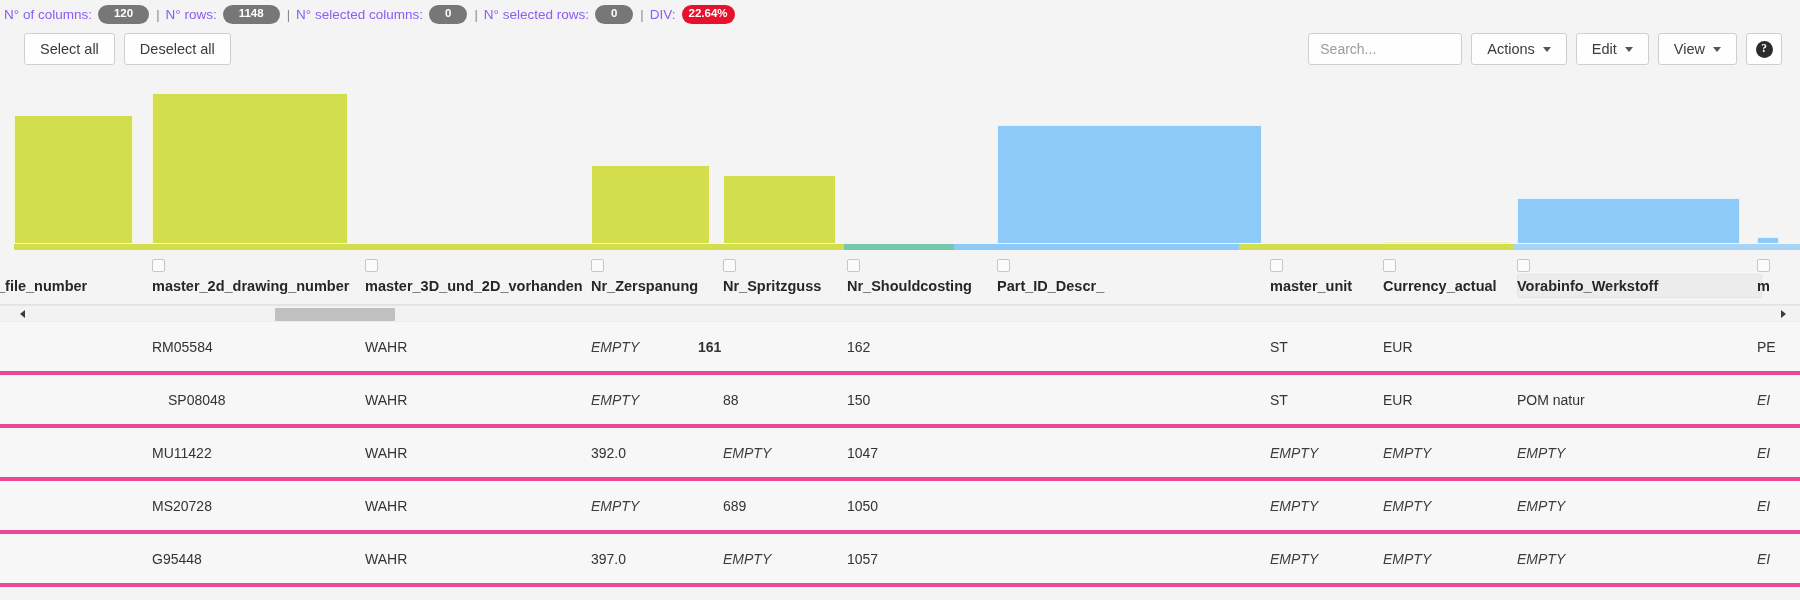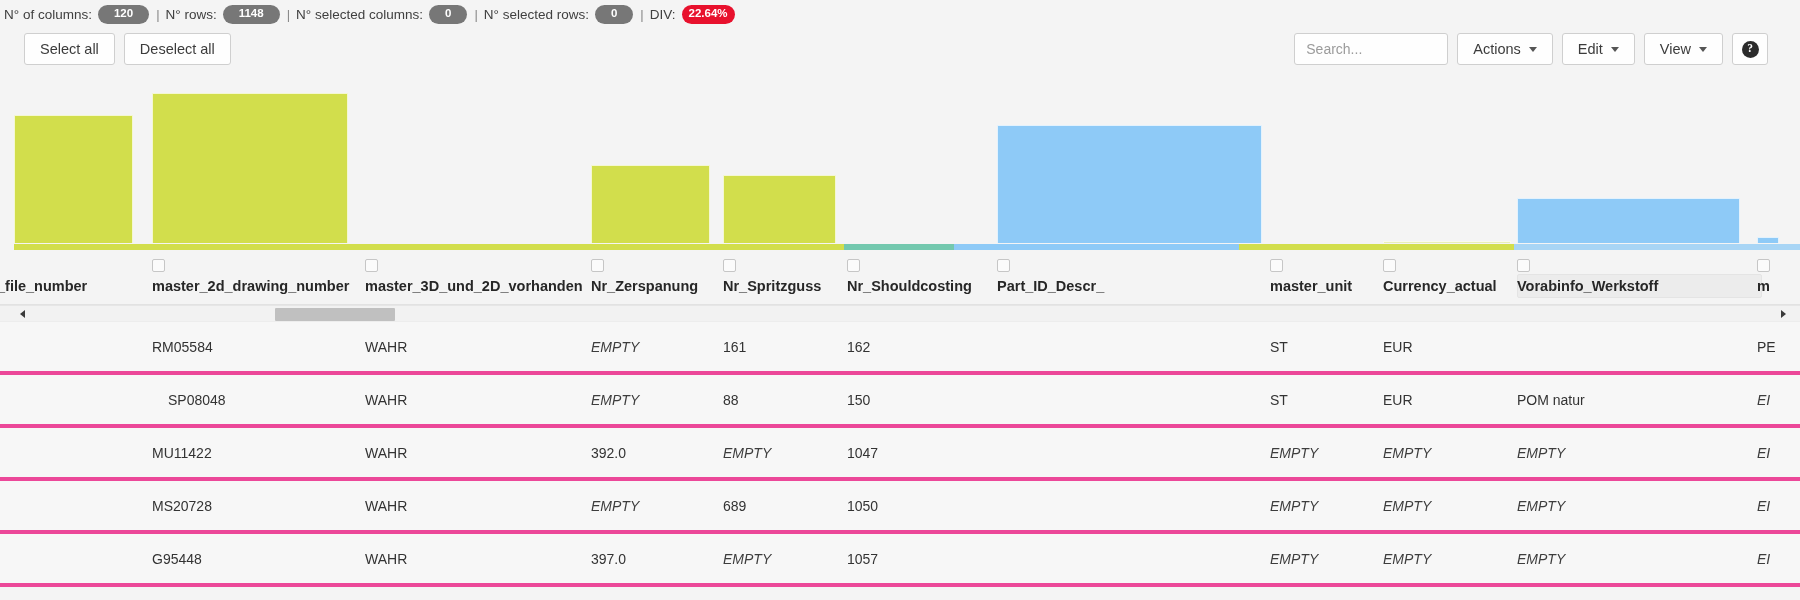--- a/index.html
+++ b/index.html
@@ -17,41 +17,41 @@
   
   .statusbar {
     height: 28px;
     display: flex; align-items: center;
     padding: 0 0 0 4px;
     font-size: 13.5px;
     color: #3a3a3a;
     gap: 0px;
   }
   .status-seg { display: inline-flex; align-items: center; white-space: nowrap; }
-  .status-label { color: #404040; }
+  .status-label { color: #8b5cf6; }
   .pill {
     display: inline-flex; align-items: center; justify-content: center;
     min-width: 26px; height: 19px;
     padding: 0 16px;
     margin: 0 3px 0 6px;
     border-radius: 10px;
     background: #777777;
     color: #ffffff;
     font-size: 11.5px;
     font-weight: bold;
     line-height: 1;
   }
   .pill.danger { background: #e8112d; padding: 0 7px; }
   .sep { color: #888; margin: 0 6px 0 4px; font-size: 13px; }
 
   
   .toolbar {
     height: 42px;
     display: flex; align-items: center;
-    padding: 0 32px 0 24px;
+    padding: 0 18px 0 24px;
     position: relative;
   }
   .toolbar-left { display: flex; gap: 9px; }
   .toolbar-right { margin-left: auto; display: flex; align-items: center; gap: 9px; }
 
   .btn {
     background: #fefefe;
     border: 1px solid #cfcfcf;
     border-radius: 3px;
     color: #3b3b3b;
@@ -341,21 +341,21 @@
     <div class="hscroll" id="hscroll">
       <div class="arrow-l"></div>
       <div class="arrow-r"></div>
       <div class="thumb" id="scrollThumb" style="left: 275px; width: 120px;"></div>
     </div>
     <div class="rows" id="tableBody">
         <div class="row">
           <div class="cell" style="left: 152px;">RM05584</div>
           <div class="cell" style="left: 365px;">WAHR</div>
           <div class="cell empty" style="left: 591px;">EMPTY</div>
-          <div class="cell" style="left: 723px;">161</div>
+          <div class="cell" style="left: 698px; font-weight: bold;">161</div>
           <div class="cell" style="left: 847px;">162</div>
           <div class="cell" style="left: 1270px;">ST</div>
           <div class="cell" style="left: 1383px;">EUR</div>
           <div class="cell" style="left: 1757px;">PE</div>
         </div>
         <div class="row">
           <div class="cell" style="left: 168px;">SP08048</div>
           <div class="cell" style="left: 365px;">WAHR</div>
           <div class="cell empty" style="left: 591px;">EMPTY</div>
           <div class="cell" style="left: 723px;">88</div>

